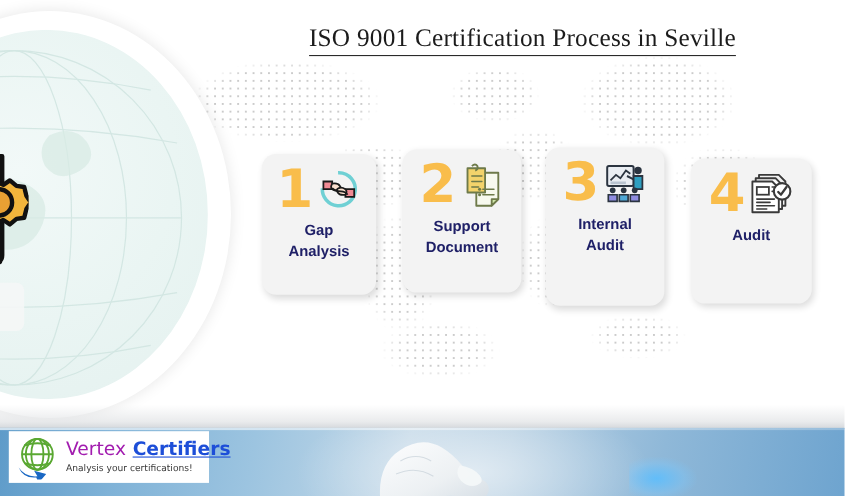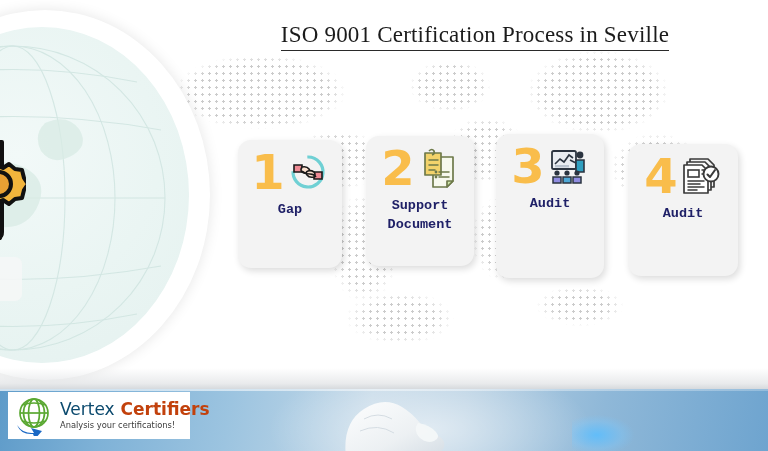--- a/index.html
+++ b/index.html
@@ -154,21 +154,21 @@
   .card .num {
     font-family: "DejaVu Sans", sans-serif;
     font-weight: 700;
     font-size: 48px;
     line-height: 48px;
     color: #f9bd4b;
   }
   .card .ico { width: 42px; height: 42px; flex: none; }
   .card .label {
     text-align: center;
-    font-family: Liberation Mono, monospace;
+    font-family: Liberation Sans, sans-serif;
     font-weight: 700;
     font-size: 13.5px;
     line-height: 1.42;
     color: #1f2067;
     padding: 2px 4px 0;
   }
 
   #card-0 { left: 0px;   top: 6px;  width: 104px; height: 128px; }
   #card-1 { left: 128px; top: 2px;  width: 108px; height: 130px; }
   #card-2 { left: 258px; top: 0px;  width: 108px; height: 144px; }
@@ -239,22 +239,22 @@
   }
   .logo-globe { width: 41px; height: 41px; flex: none; }
   .logo-text { margin-left: 5px; }
   .logo-name {
     font-family: "DejaVu Sans", sans-serif;
     font-size: 17px;
     line-height: 19px;
     font-weight: 700;
     white-space: nowrap;
   }
-  .logo-name .v { color: #0c4a6e; font-weight: 400; }
-  .logo-name .c { color: #c2410c; font-weight: 700; }
+  .logo-name .v { color: #a21caf; font-weight: 400; }
+  .logo-name .c { color: #1d4ed8; font-weight: 700; text-decoration: underline; }
   .logo-tag {
     font-family: "DejaVu Sans", sans-serif;
     font-size: 8.3px;
     line-height: 11px;
     color: #3b3b3b;
     white-space: nowrap;
     margin-top: 1px;
   }
 </style>
 </head>
@@ -331,20 +331,21 @@
             <path d="M7 14 h8 v7 h-8 z" fill="#ef8a94" stroke="#1a1a1a" stroke-width="1.6"></path>
             <path d="M27 21 h8 v7 h-8 z" fill="#ef8a94" stroke="#1a1a1a" stroke-width="1.6"></path>
             <path d="M15 16 q5 -1 7 2 q2 3 -1 4 q-3 1 -6 -1 q-2 -2 0 -5 z" fill="#fbe0cf" stroke="#1a1a1a" stroke-width="1.6"></path>
             <path d="M27 26 q-5 1 -7 -2 q-2 -3 1 -4 q3 -1 6 1 q2 2 0 5 z" fill="#fbe0cf" stroke="#1a1a1a" stroke-width="1.6"></path>
             <path d="M15 20 q3 3 8 3 q4 0 6 3" fill="none" stroke="#1a1a1a" stroke-width="1.5"></path>
           </svg>
         </span>
       </div>
       <div class="label">
         <div>Gap</div>
+        <div>Analysis</div>
       </div>
     </div>
 
     <div class="card" id="card-1">
       <div class="row">
         <span class="num">2</span>
         <span class="ico">
           <svg width="42" height="42" viewBox="0 0 42 42">
             <path d="M16 10 h20 v24 l-6 6 h-14 z" fill="#f7f9ee" stroke="#6e7a4a" stroke-width="1.7" stroke-linejoin="round"></path>
             <path d="M30 40 v-6 h6 z" fill="#cfe6a8" stroke="#6e7a4a" stroke-width="1.7" stroke-linejoin="round"></path>
@@ -386,20 +387,21 @@
               <path d="M6 32 h8 v6 h-8 z" fill="#8f8ce0" stroke="#2b3440" stroke-width="1.5"></path>
               <circle cx="20" cy="28" r="2.6" fill="#2b3440"></circle>
               <path d="M16 32 h8 v6 h-8 z" fill="#4fa8d6" stroke="#2b3440" stroke-width="1.5"></path>
               <circle cx="30" cy="28" r="2.6" fill="#2b3440"></circle>
               <path d="M26 32 h8 v6 h-8 z" fill="#8f8ce0" stroke="#2b3440" stroke-width="1.5"></path>
             </g>
           </svg>
         </span>
       </div>
       <div class="label">
+        <div>Internal</div>
         <div>Audit</div>
       </div>
     </div>
 
     <div class="card" id="card-3">
       <div class="row">
         <span class="num">4</span>
         <span class="ico">
           <svg width="42" height="42" viewBox="0 0 42 42">
             <path d="M10 4 h18 l6 6 v22 h-24 z" fill="#f2f2f2" stroke="#3a3a3a" stroke-width="1.7" stroke-linejoin="round"></path>

